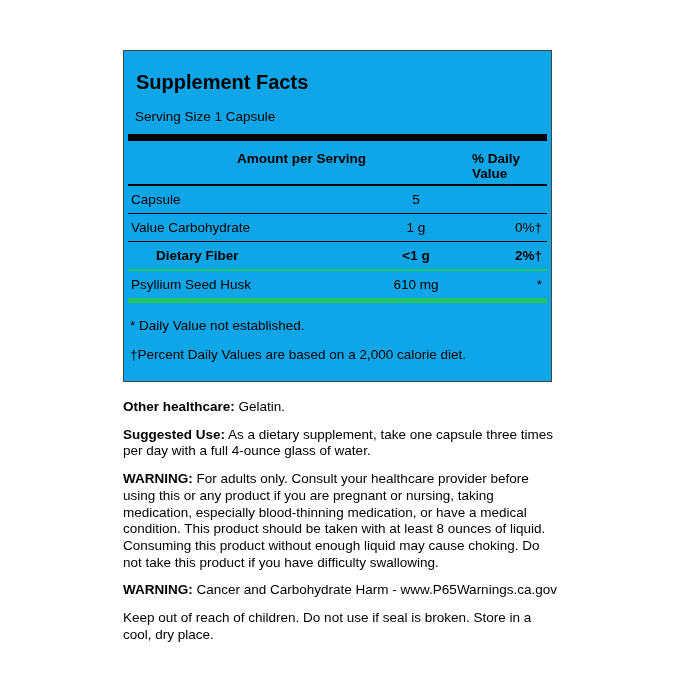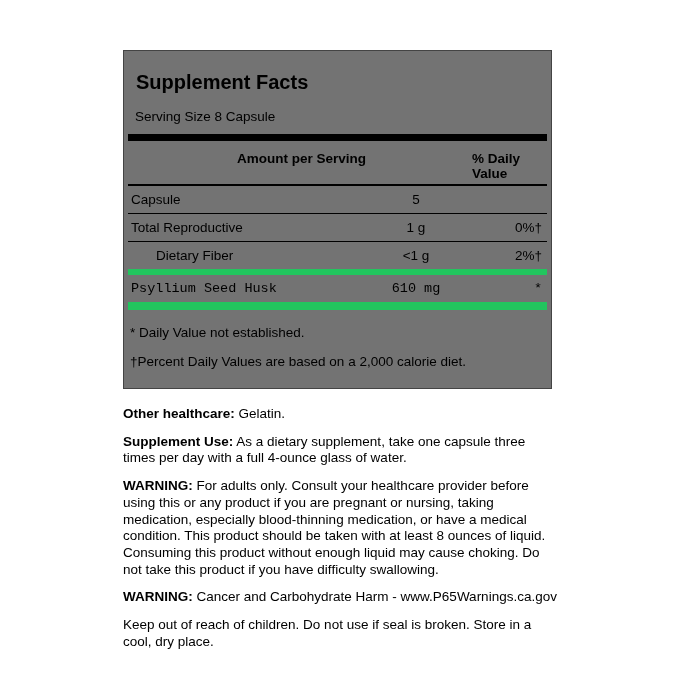--- a/index.html
+++ b/index.html
@@ -14,21 +14,21 @@
     width: 438px;
     margin: 0 auto;
     padding-top: 50px;
   }
 
   
   .panel {
     width: 429px;
     border: 1.5px solid #444444;
     padding: 20px 0 16px 0;
-    background: #737373;
+    background: #0ea5e9;
   }
   .panel-title {
     font-size: 20px;
     font-weight: bold;
     margin: 0 12px 14px 12px;
     line-height: 23px;
   }
   .serving-size {
     font-size: 13.5px;
     margin: 0 12px 9px 11px;
@@ -54,22 +54,22 @@
     grid-template-columns: 1fr 112px 70px;
     font-size: 13.5px;
     padding: 6px 5px 5px 3px;
     border-bottom: 1px solid #000000;
     align-items: baseline;
     line-height: 16px;
   }
   .facts-row .amount { text-align: center; }
   .facts-row .dv { text-align: right; }
   .facts-row.indent .name { padding-left: 25px; }
-  .facts-row.rule-medium { border-bottom: 6px solid #22c55e; }
-  .facts-row.rule-thick { border-bottom: 8px solid #22c55e; font-family: Liberation Mono, monospace; }
+  .facts-row.rule-medium { border-bottom: 2px solid #22c55e; font-weight: bold; }
+  .facts-row.rule-thick { border-bottom: 5px solid #22c55e; }
   .footnotes {
     font-size: 13.5px;
     padding: 14px 8px 2px 6px;
     line-height: 17px;
   }
   .footnote + .footnote { margin-top: 12px; }
 
   
   .paragraphs { width: 438px; }
   .para {
@@ -80,36 +80,36 @@
   .para:first-child { margin-top: 17px; }
   .para .plabel { font-weight: bold; }
 </style>
 </head>
 <body>
 
 <div class="page">
 
   <div class="panel">
     <div class="panel-title">Supplement Facts</div>
-    <div class="serving-size">Serving Size 8 Capsule</div>
+    <div class="serving-size">Serving Size 1 Capsule</div>
 
     <div class="facts-table">
       <div class="facts-header-row">
         <span class="hdr-amount">Amount per Serving</span>
         <span class="hdr-dv">% Daily Value</span>
       </div>
 
       <div class="facts-row">
         <span class="name">Capsule</span>
         <span class="amount">5</span>
         <span class="dv"></span>
       </div>
 
       <div class="facts-row">
-        <span class="name">Total Reproductive</span>
+        <span class="name">Value Carbohydrate</span>
         <span class="amount">1 g</span>
         <span class="dv">0%†</span>
       </div>
 
       <div class="facts-row indent rule-medium">
         <span class="name">Dietary Fiber</span>
         <span class="amount">&lt;1 g</span>
         <span class="dv">2%†</span>
       </div>
 
@@ -122,21 +122,21 @@
 
     <div class="footnotes">
       <div class="footnote">* Daily Value not established.</div>
       <div class="footnote">†Percent Daily Values are based on a 2,000 calorie diet.</div>
     </div>
   </div>
 
   <div class="paragraphs">
     <p class="para"><b class="plabel">Other healthcare:</b> <span>Gelatin.</span></p>
 
-    <p class="para"><b class="plabel">Supplement Use:</b> <span>As a dietary supplement, take one capsule three times per day with a full 4-ounce glass of water.</span></p>
+    <p class="para"><b class="plabel">Suggested Use:</b> <span>As a dietary supplement, take one capsule three times per day with a full 4-ounce glass of water.</span></p>
 
     <p class="para"><b class="plabel">WARNING:</b> <span>For adults only. Consult your healthcare provider before using this or any product if you are pregnant or nursing, taking medication, especially blood-thinning medication, or have a medical condition. This product should be taken with at least 8 ounces of liquid. Consuming this product without enough liquid may cause choking. Do not take this product if you have difficulty swallowing.</span></p>
 
     <p class="para"><b class="plabel">WARNING:</b> <span>Cancer and Carbohydrate Harm - www.P65Warnings.ca.gov</span></p>
 
     <p class="para"><b class="plabel"></b> <span>Keep out of reach of children. Do not use if seal is broken. Store in a cool, dry place.</span></p>
   </div>
 
 </div>
 

